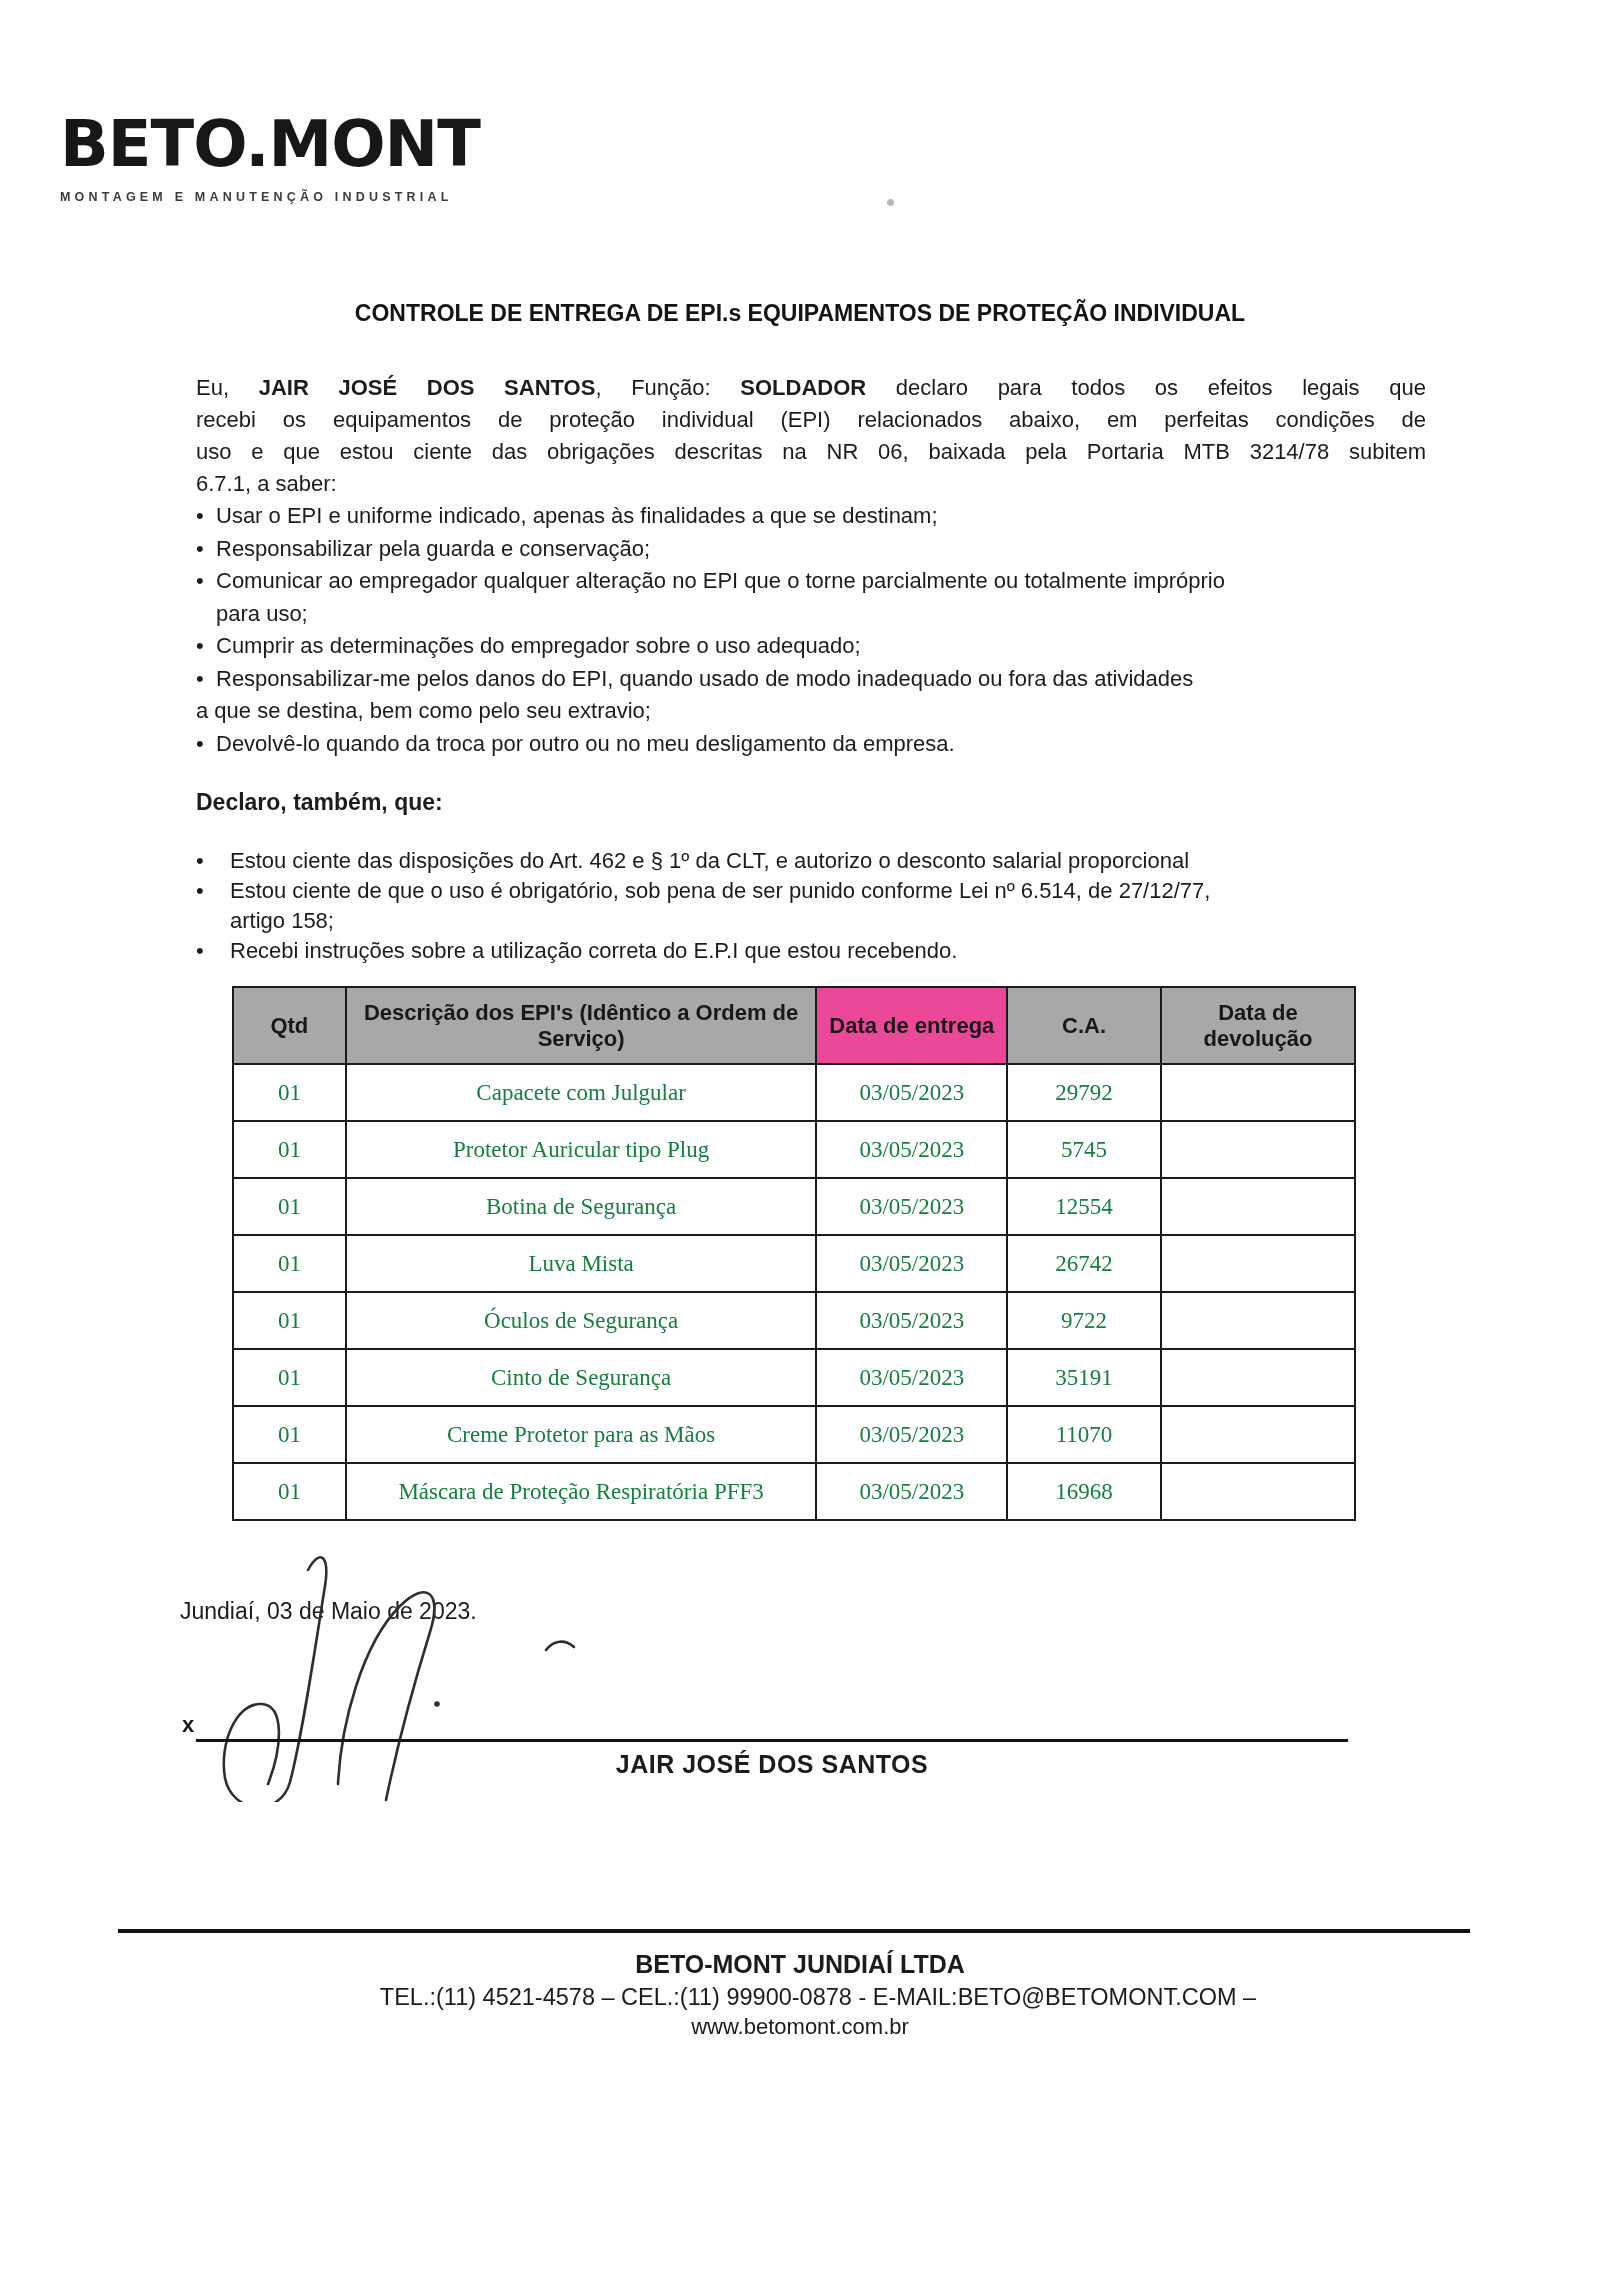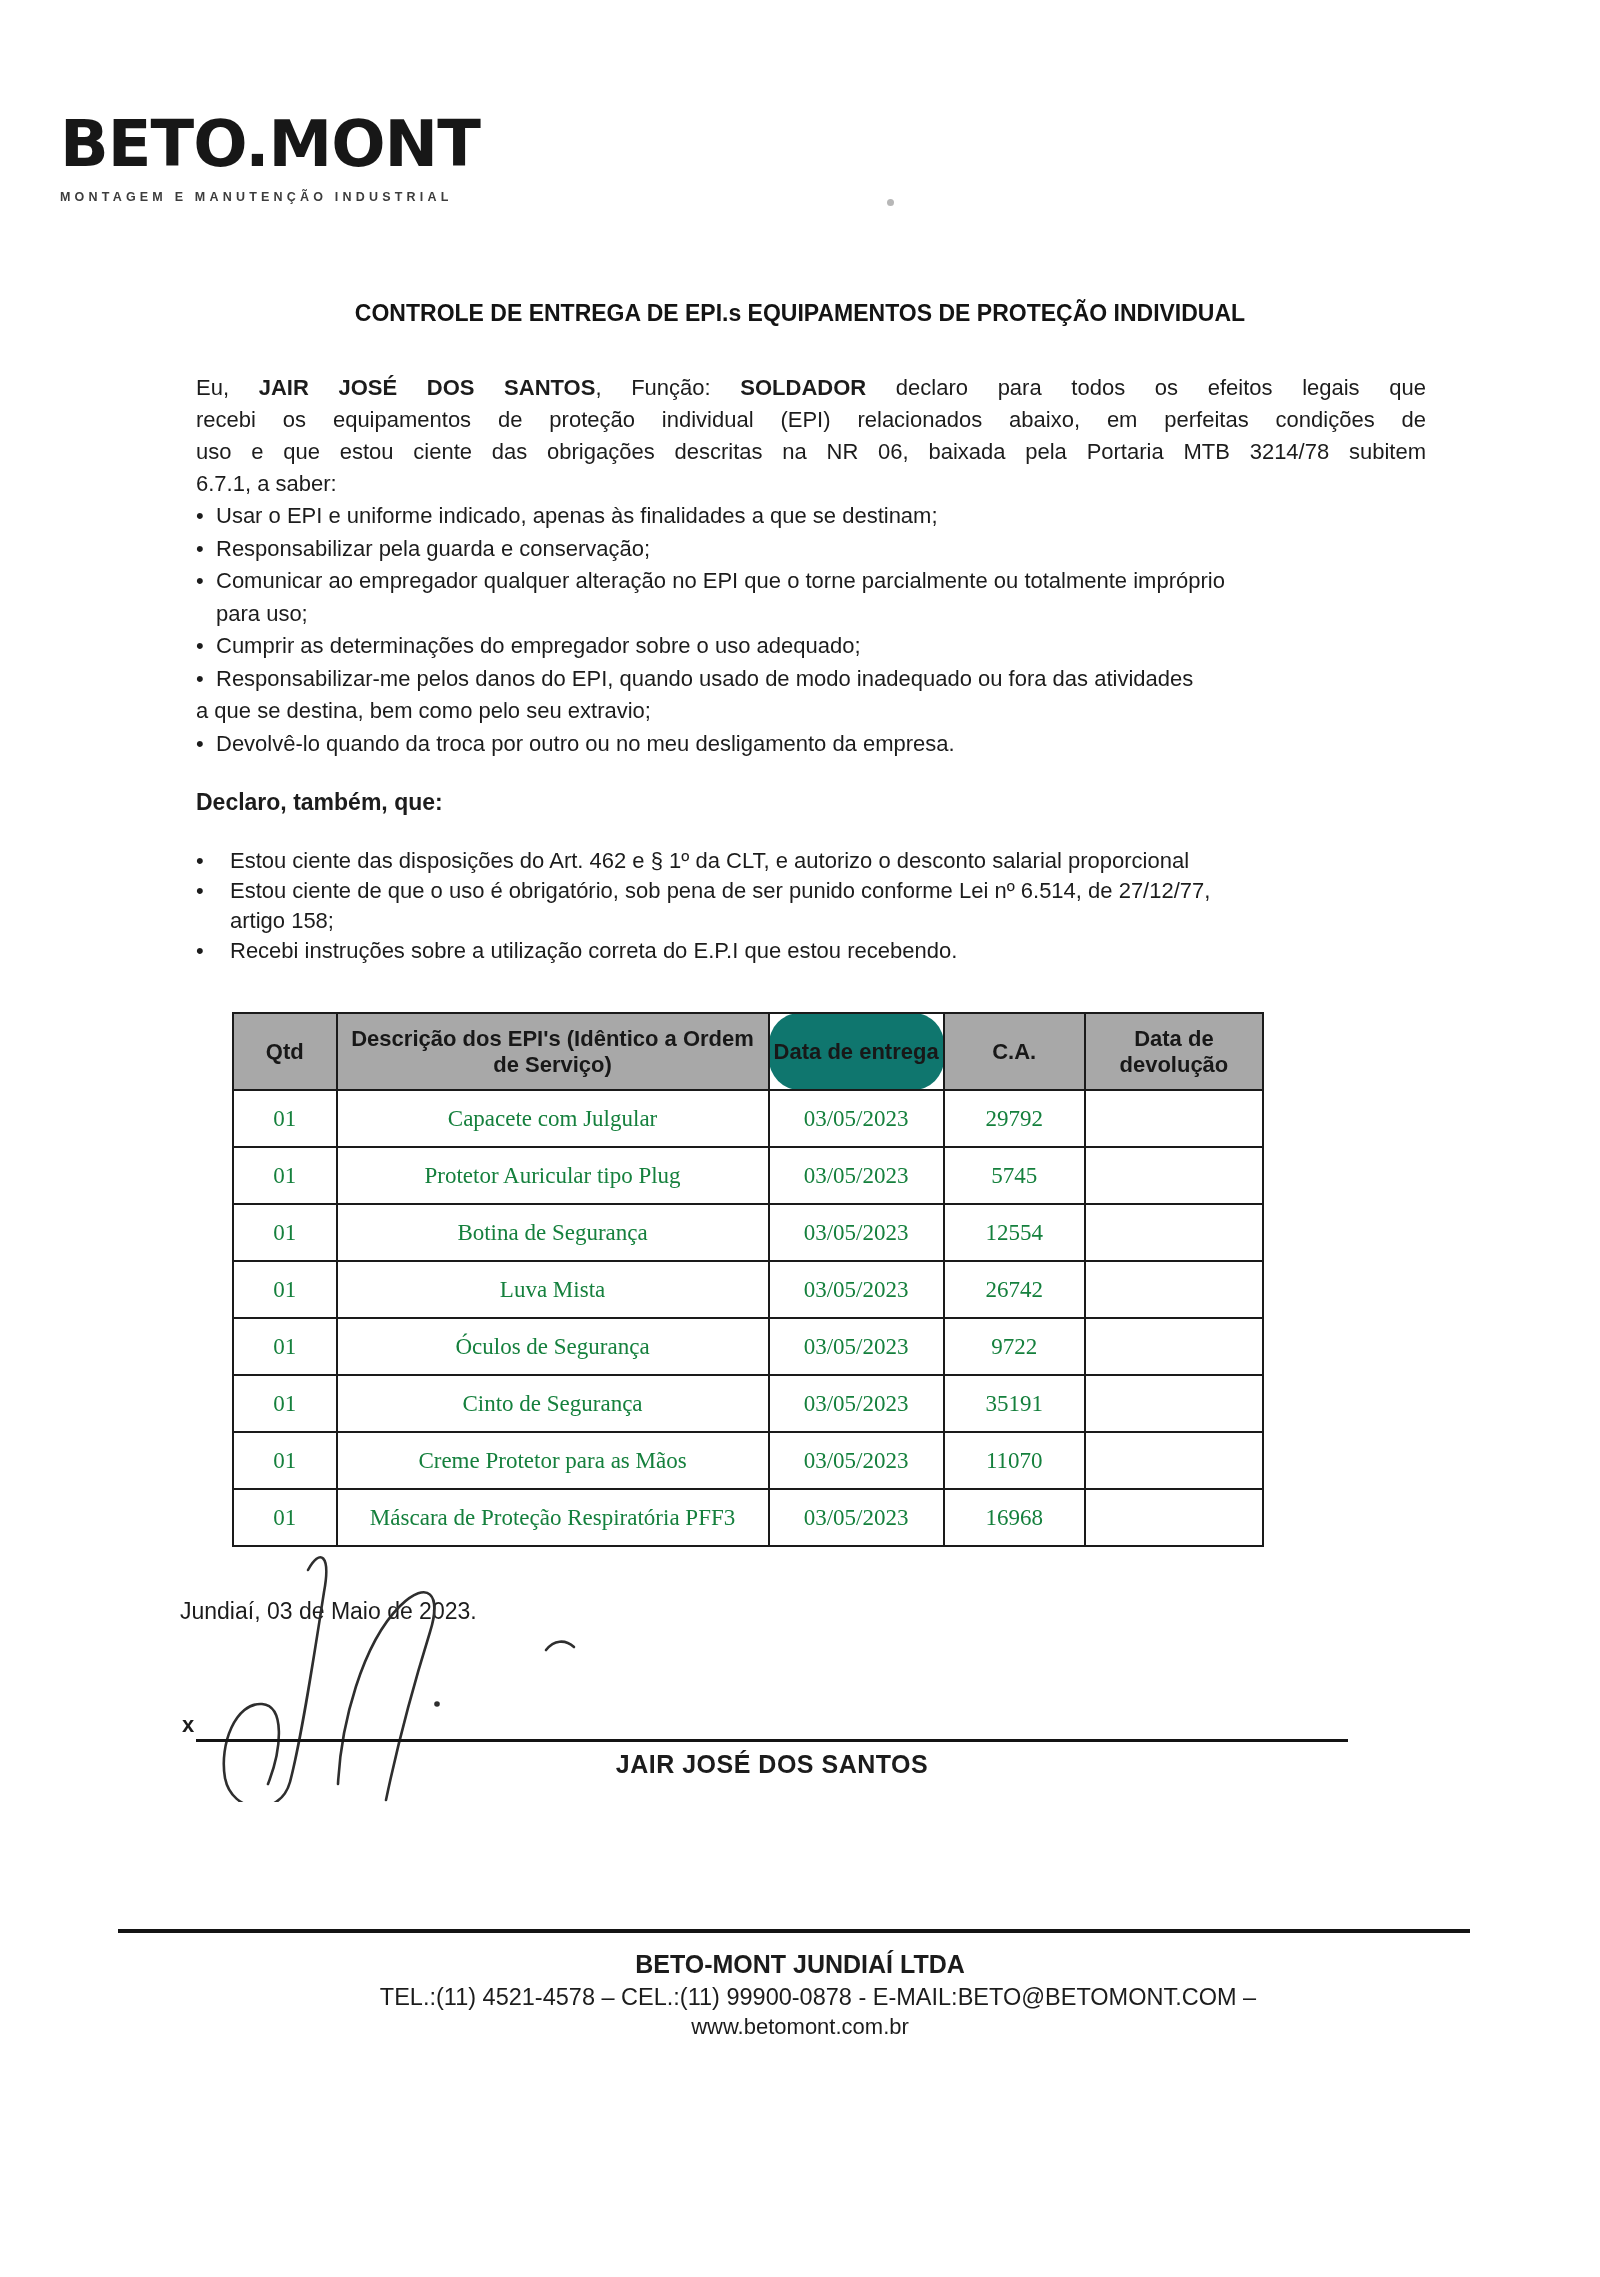--- a/index.html
+++ b/index.html
@@ -21,21 +21,21 @@
   .jline-last{text-align:left;}
   .b{font-weight:bold;}
   .bl{white-space:nowrap;line-height:32.5px;}
   .bl .bu{display:inline-block;width:20px;}
   .cont1{padding-left:20px;}
   .declaro{font-weight:bold;font-size:23px;margin-top:26px;margin-bottom:28px;}
   .dl{white-space:nowrap;line-height:30px;}
   .dl .bu{display:inline-block;width:34px;}
   .cont2{padding-left:34px;}
   
-  .epi-table{margin-top:46px;margin-left:36px;border-collapse:collapse;width:1032px;table-layout:fixed;}
+  .epi-table{margin-top:20px;margin-left:36px;border-collapse:collapse;width:1124px;table-layout:fixed;}
   .epi-table th,.epi-table td{border:2px solid #1a1a1a;text-align:center;vertical-align:middle;padding:0 4px;overflow:hidden;}
   .epi-table th{background:#a8a8a8;font-weight:bold;font-size:22px;line-height:26px;height:75px;color:#181818;}
   .epi-table td{font-size:23px;height:55px;color:#15803d;font-family:Liberation Serif, serif;}
   
   .dateline{position:absolute;left:180px;top:1598px;font-size:23px;}
   .sig-svg{position:absolute;left:190px;top:1552px;pointer-events:none;}
   .sig-x{position:absolute;left:182px;top:1712px;font-size:22px;font-weight:bold;}
   .sig-line{position:absolute;left:196px;top:1739px;width:1152px;height:3px;background:#141414;}
   .sig-name{position:absolute;left:196px;top:1750px;width:1152px;text-align:center;font-weight:bold;font-size:25px;letter-spacing:0.5px;}
   
@@ -92,21 +92,21 @@
         <col style="width:10.05%">
           <col style="width:41.95%">
           <col style="width:17.0%">
           <col style="width:13.7%">
           <col style="width:17.3%">
       </colgroup>
       <thead>
         <tr>
           <th style="background: rgb(168, 168, 168);">Qtd</th>
           <th style="background: rgb(168, 168, 168);">Descrição dos EPI's (Idêntico a Ordem de Serviço)</th>
-          <th style="background: #0f766e; border-radius: 31px;">Data de entrega</th>
+          <th style="background: #ec4899;">Data de entrega</th>
           <th style="background: rgb(168, 168, 168);">C.A.</th>
           <th style="background: rgb(168, 168, 168);">Data de devolução</th>
         </tr>
       </thead>
       <tbody>
         <tr>
           <td>01</td>
             <td>Capacete com Julgular</td>
             <td>03/05/2023</td>
             <td>29792</td>

